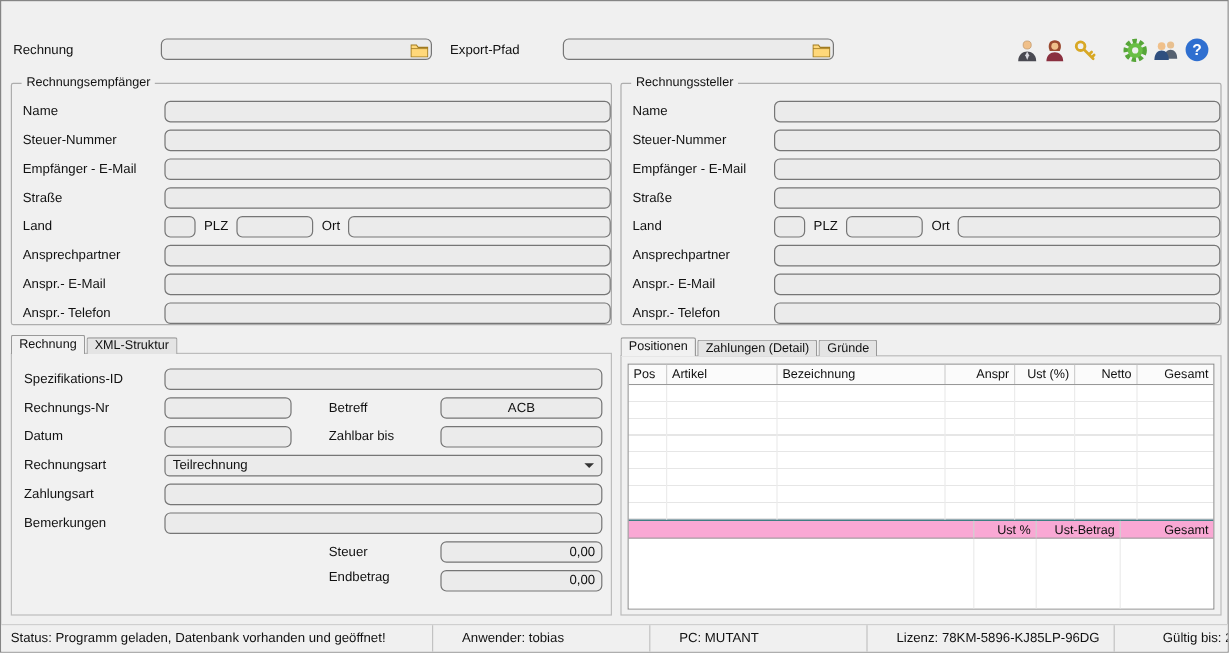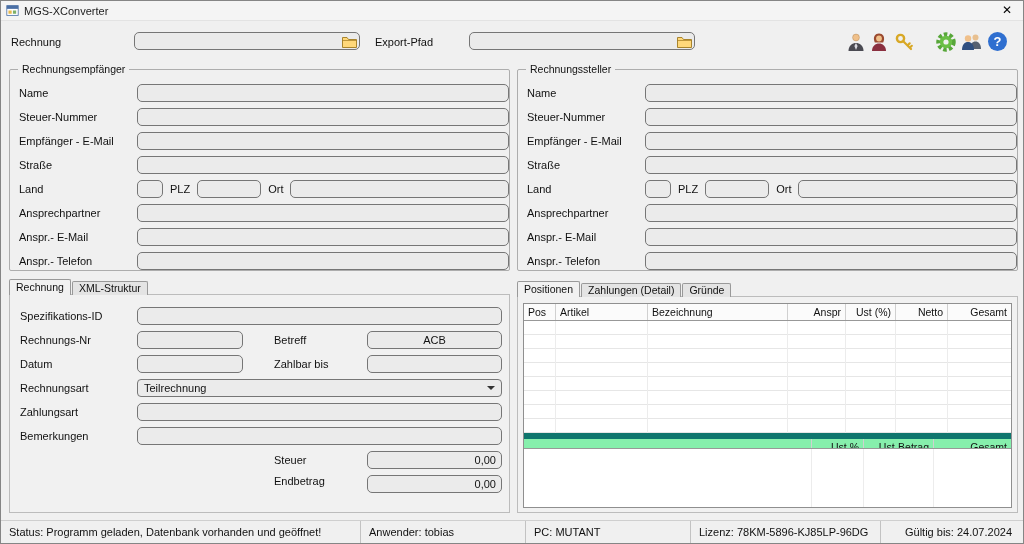--- a/index.html
+++ b/index.html
@@ -37,48 +37,36 @@
   .caret{width:0;height:0;border-left:4px solid transparent;border-right:4px solid transparent;border-top:4px solid #333;}
   
   .grid{position:absolute;left:5px;top:6px;right:5px;background:#fff;border:1px solid #8f8f8f;}
   .grid-header{display:grid;grid-template-columns:32px 92px 1fr 58px 50px 52px 63px;height:17px;background:#fbfbfb;border-bottom:1px solid #989898;}
   .gh-cell{border-right:1px solid #d0d0d0;padding:2px 4px 0;font-size:10.5px;white-space:nowrap;overflow:hidden;}
   .gh-cell.num{text-align:right;}
   .gh-cell:last-child{border-right:none;}
   .grid-body{display:grid;grid-template-columns:32px 92px 1fr 58px 50px 52px 63px;height:112px;background:repeating-linear-gradient(to bottom,#fff 0 13px,#e6e6e6 13px 14px);}
   .gr-cell{border-right:1px solid #ececec;}
   .gr-cell:last-child{border-right:none;}
-  .gf-header{display:grid;grid-template-columns:1fr 52px 70px 78px;height:16px;border-top:6px solid #0f766e;border-bottom:1px solid #989898;background:#86efac;}
+  .gf-header{display:grid;grid-template-columns:1fr 52px 70px 78px;height:16px;border-top:1px solid #0f766e;border-bottom:1px solid #989898;background:#f9a8d4;}
   .gf-cell{border-left:1px solid #d0d0d0;padding:2px 4px 0;text-align:right;font-size:10.5px;white-space:nowrap;overflow:hidden;}
   .gf-cell:first-child{border-left:none;}
   .gf-body{display:grid;grid-template-columns:1fr 52px 70px 78px;height:58px;background:#fff;}
   .gf-bcell{border-left:1px solid #ececec;}
   .gf-bcell:first-child{border-left:none;}
   
-  .statusbar{position:absolute;left:0;right:0;bottom:0;height:23px;background:#f0f0f0;border-top:1px solid #cfcfcf;display:flex;align-items:stretch;}
+  .statusbar{position:absolute;left:0;right:0;bottom:0;height:23px;background:#f0f0f0;border-top:1px solid #cfcfcf;display:flex;align-items:stretch;gap:16px;}
   .sb-sec{display:flex;align-items:center;padding:0 8px;border-right:1px solid #c2c2c2;white-space:nowrap;overflow:hidden;}
   .sb-sec:last-child{border-right:none;margin-left:16px;}
 </style>
 </head>
 <body>
 
 <div class="window">
 
-  <div class="titlebar">
-    <span class="ico">
-      <svg width="13" height="13" viewBox="0 0 16 16">
-          <rect x="1" y="2" width="14" height="12" fill="#fff" stroke="#4a6fa5"></rect>
-          <rect x="1" y="2" width="14" height="4" fill="#4a6fa5"></rect>
-          <rect x="3" y="8" width="4" height="4" fill="#e8b84a"></rect>
-          <rect x="8.5" y="8" width="4" height="4" fill="#7fb069"></rect>
-        </svg>
-    </span>
-    <span class="title-text">MGS-XConverter</span>
-    <button class="close-btn">✕</button>
-  </div>
 
   <span class="lbl" style="left:10px;top:35px">Rechnung</span>
   <input class="inp abs" style="left: 133px; top: 31px; width: 226px;">
   <button class="folder-btn" style="left:339px;top:33px">
     <span class="ico">
       <svg width="15" height="12" viewBox="0 0 15 12">
           <path d="M0.5 1.5 h4.5 l1.5 2 h8 v8 h-14z" fill="#ffd87a" stroke="#a07a1f" stroke-width="0.9"></path>
           <path d="M0.5 4.5 h14" stroke="#a07a1f" stroke-width="0.7"></path>
         </svg>
     </span>

